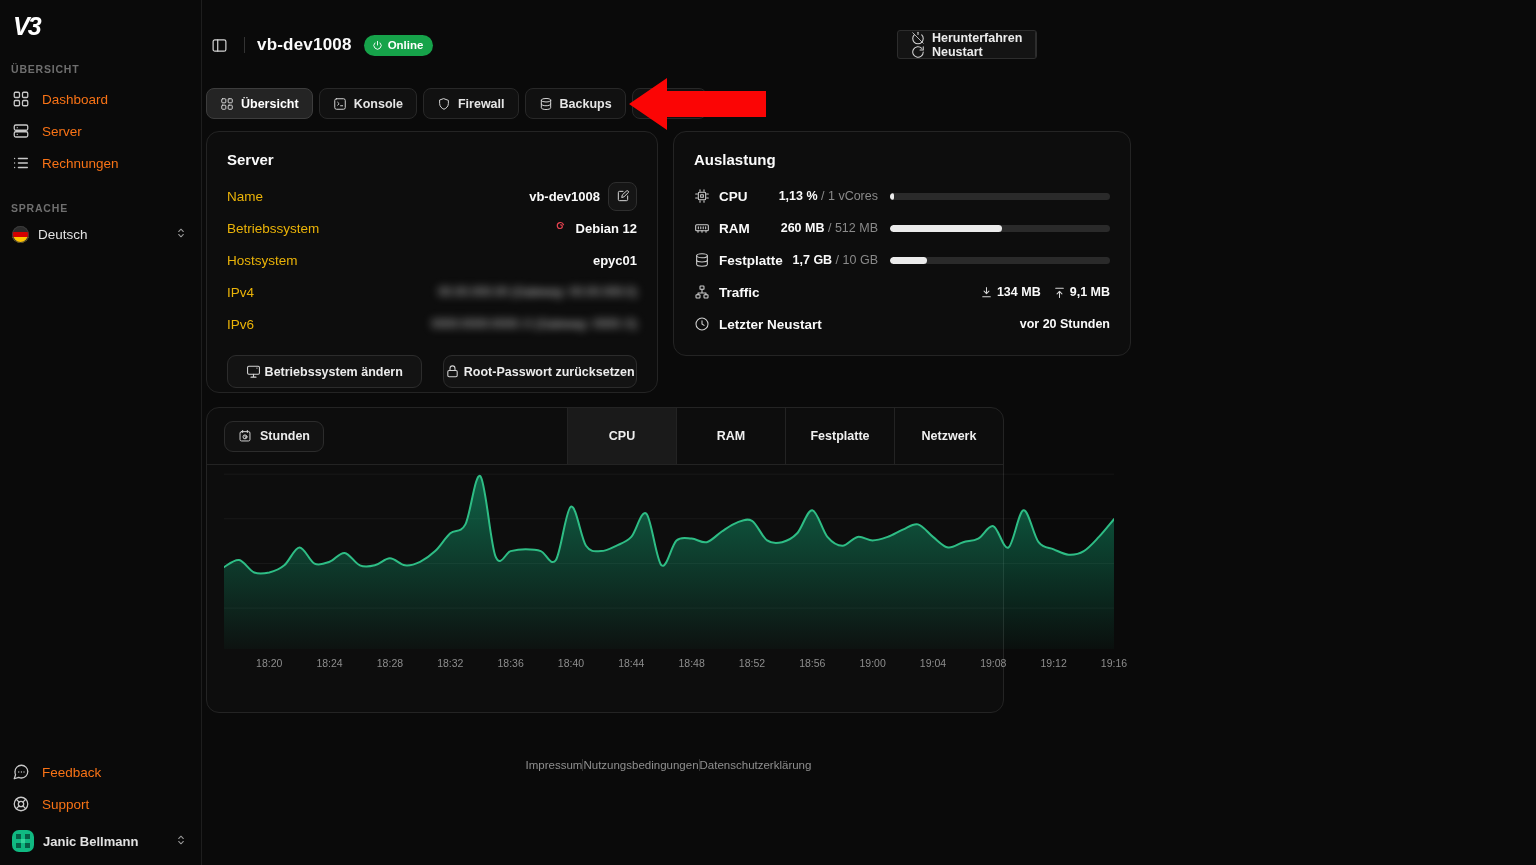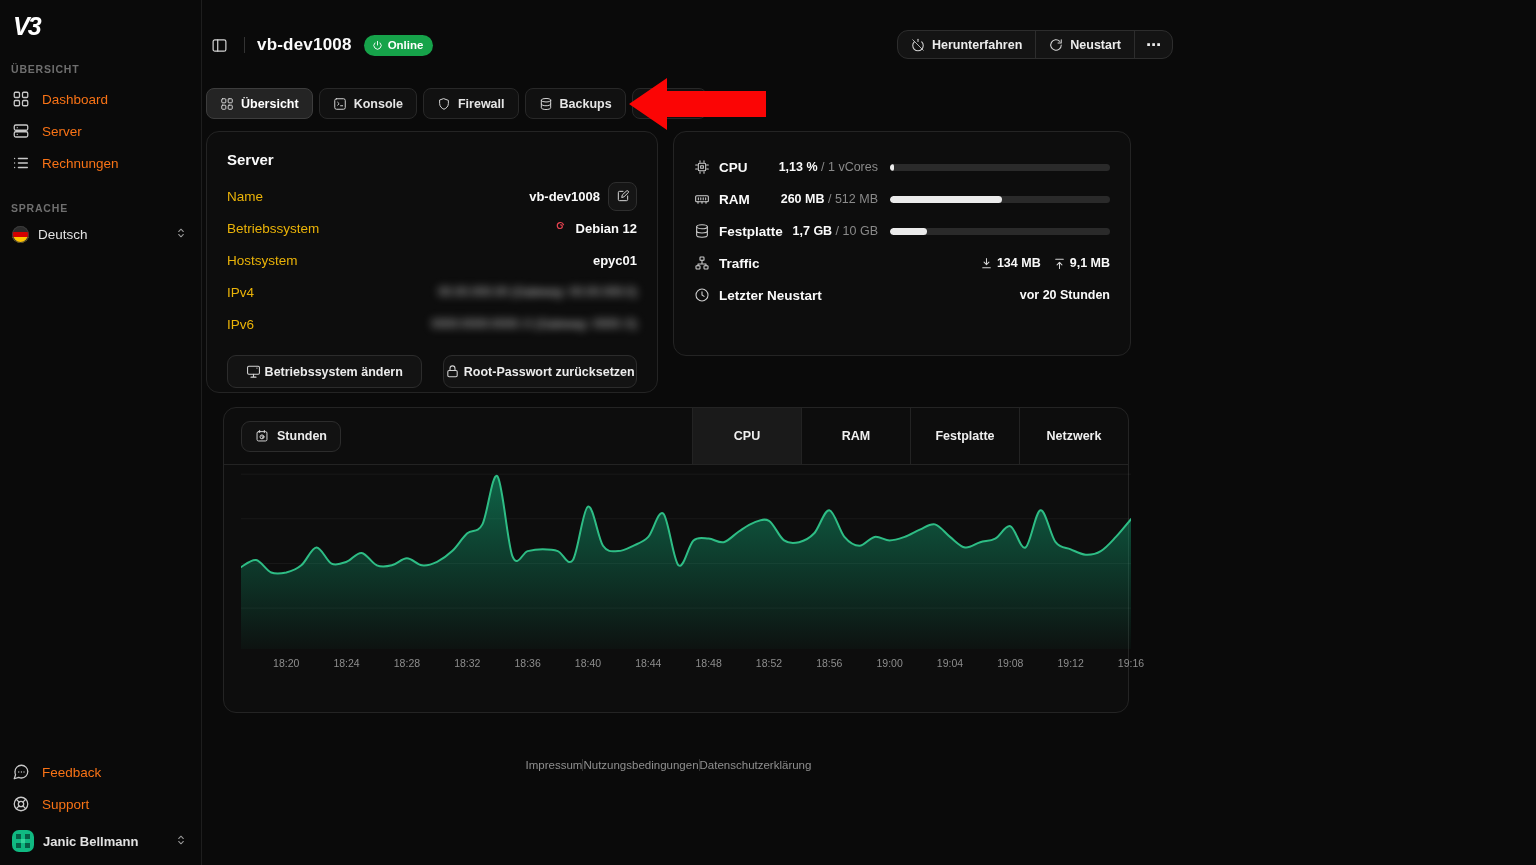--- a/index.html
+++ b/index.html
@@ -38,22 +38,22 @@
     border-radius:6px; cursor:pointer; }
   .icon-btn svg { width:17px; height:17px; stroke:#d4d4d4; fill:none; stroke-width:1.7;
     stroke-linecap:round; stroke-linejoin:round; }
   .v-div { width:1px; height:16px; background:#333; }
   .page-title { font-size:17px; font-weight:700; letter-spacing:.2px; }
   .badge { display:flex; align-items:center; gap:5px; height:21px; padding:0 10px 0 8px;
     border-radius:999px; font-size:11.5px; font-weight:700; color:#fff; }
   .badge svg { width:11px; height:11px; stroke:#fff; fill:none; stroke-width:2;
     stroke-linecap:round; }
   .btn-group { position:absolute; left:897px; top:30px; height:29px; display:flex;
-    align-items:stretch; background:#141414; border:1px solid #2d2d2d; border-radius:11px;
-    overflow:hidden; }
+    align-items:stretch; background:#141414; border:1px solid #2d2d2d; border-radius:3px;
+    overflow:hidden;flex-direction:column; }
   .btn-seg { display:flex; align-items:center; gap:7px; padding:0 13px; font-size:12.5px;
     font-weight:600; color:#ececec; cursor:pointer; border-right:1px solid #2d2d2d; }
   .btn-seg:last-child { border-right:none; padding:0 11px; }
   .btn-seg svg { width:14px; height:14px; stroke:#d4d4d4; fill:none; stroke-width:1.8;
     stroke-linecap:round; stroke-linejoin:round; }
 
   
   .tabs { position:absolute; left:206px; top:88px; display:flex; gap:6px; }
   .tab-pill { display:flex; align-items:center; gap:7px; height:31px; padding:0 13px;
     border-radius:8px; background:#111111; border:1px solid #282828; font-size:12.5px;
@@ -97,21 +97,21 @@
   .bar { width:220px; height:7px; border-radius:99px; background:#2a2a2a; overflow:hidden;
     margin-left:12px; flex:none; }
   .bar i { display:block; height:100%; background:#ebebeb; border-radius:99px; }
   .u-right { margin-left:auto; display:flex; align-items:center; gap:12px; }
   .traffic-item { display:flex; align-items:center; gap:4px; font-size:12.5px; font-weight:700; }
   .traffic-item svg { width:13px; height:13px; stroke:#d4d4d4; fill:none; stroke-width:1.9;
     stroke-linecap:round; stroke-linejoin:round; }
   .uval-right { margin-left:auto; font-size:12.5px; font-weight:700; }
 
   
-  .chart-card { left:206px; top:407px; width:906px; height:306px;margin-left:17px; }
+  .chart-card { left:206px; top:407px; width:798px; height:306px; }
   .chart-head { height:57px; border-bottom:1px solid #232323; display:flex; align-items:stretch; }
   .range-btn { align-self:center; margin-left:17px; display:flex; align-items:center; gap:8px;
     height:31px; padding:0 13px; border-radius:9px; background:#121212; border:1px solid #2c2c2c;
     font-size:12.5px; font-weight:600; color:#ececec; cursor:pointer; }
   .range-btn svg { width:14px; height:14px; stroke:#d4d4d4; fill:none; stroke-width:1.7;
     stroke-linecap:round; stroke-linejoin:round; }
   .chart-tabs { margin-left:auto; display:flex; }
   .ctab { width:109px; display:flex; align-items:center; justify-content:center;
     border-left:1px solid #232323; font-size:12.5px; font-weight:700; color:#f0f0f0;
     cursor:pointer; }
@@ -362,20 +362,21 @@
         <svg viewBox="0 0 24 24">
             <rect x="4.5" y="10.5" width="15" height="10" rx="2"></rect>
             <path d="M8 10.5V7a4 4 0 0 1 8 0v3.5"></path>
           </svg>
         <span>Root-Passwort zurücksetzen</span>
       </span>
     </div>
   </section>
 
   <section class="card usage-card">
+    <h2 style="margin-bottom:12px;">Auslastung</h2>
 
     <div class="urow">
       <svg class="uicon" viewBox="0 0 24 24">
           <rect x="6.5" y="6.5" width="11" height="11" rx="1.5"></rect>
           <rect x="10" y="10" width="4" height="4"></rect>
           <path d="M9 2.5v2.5M15 2.5v2.5M9 19v2.5M15 19v2.5M2.5 9h2.5M2.5 15h2.5M19 9h2.5M19 15h2.5"></path>
         </svg>
       <span class="uname">CPU</span>
       <span class="uval" style="margin-left:auto;"><b>1,13 %</b><span class="dim"><span> / </span><span>1 vCores</span></span></span>
       <span class="bar">

